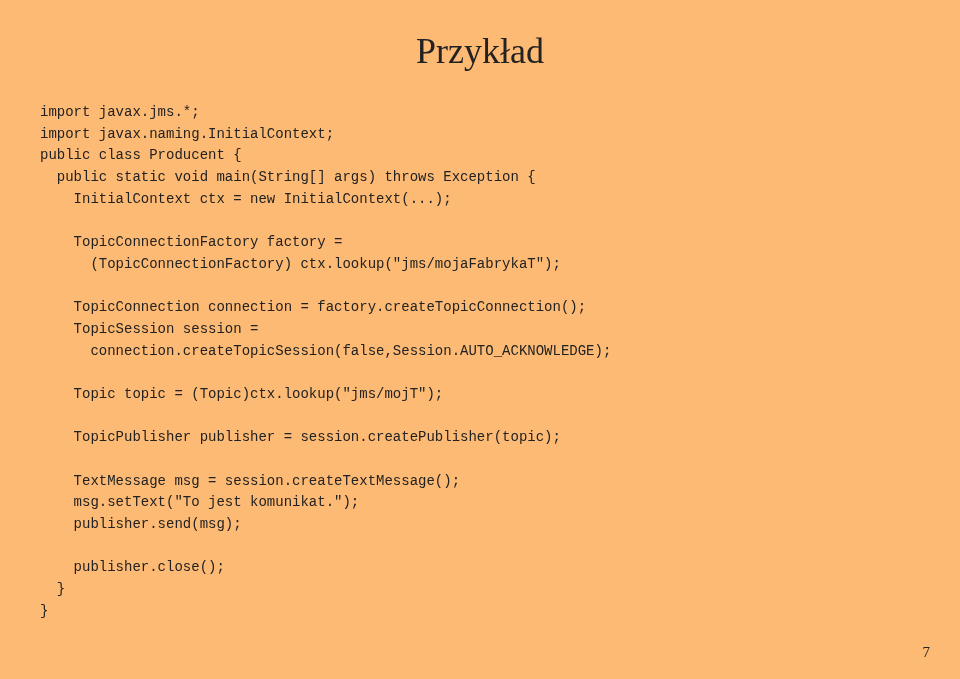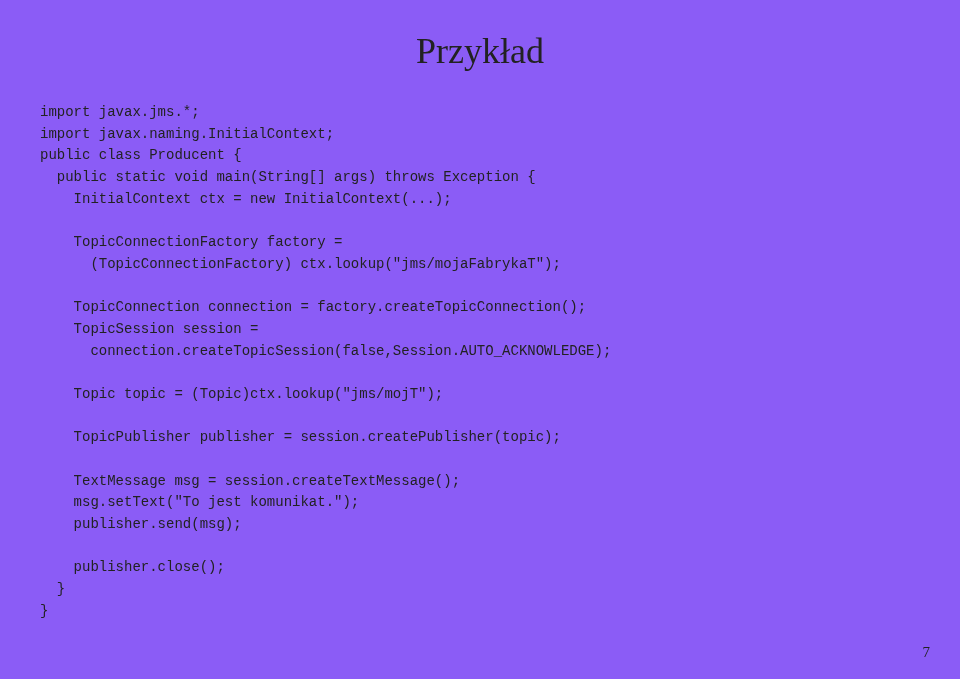--- a/index.html
+++ b/index.html
@@ -13,21 +13,21 @@
       font-family: 'Courier New', Courier, monospace;
       width: 960px;
       height: 679px;
       position: relative;
       overflow: hidden;
     }
 
     .page-container {
       width: 960px;
       height: 679px;
-      background: #8b5cf6;
+      background: #fdba74;
       position: relative;
       padding: 20px 30px;
     }
 
     .page-title {
       text-align: center;
       font-family: Georgia, 'Times New Roman', serif;
       font-size: 36px;
       font-weight: normal;
       color: #222222;

